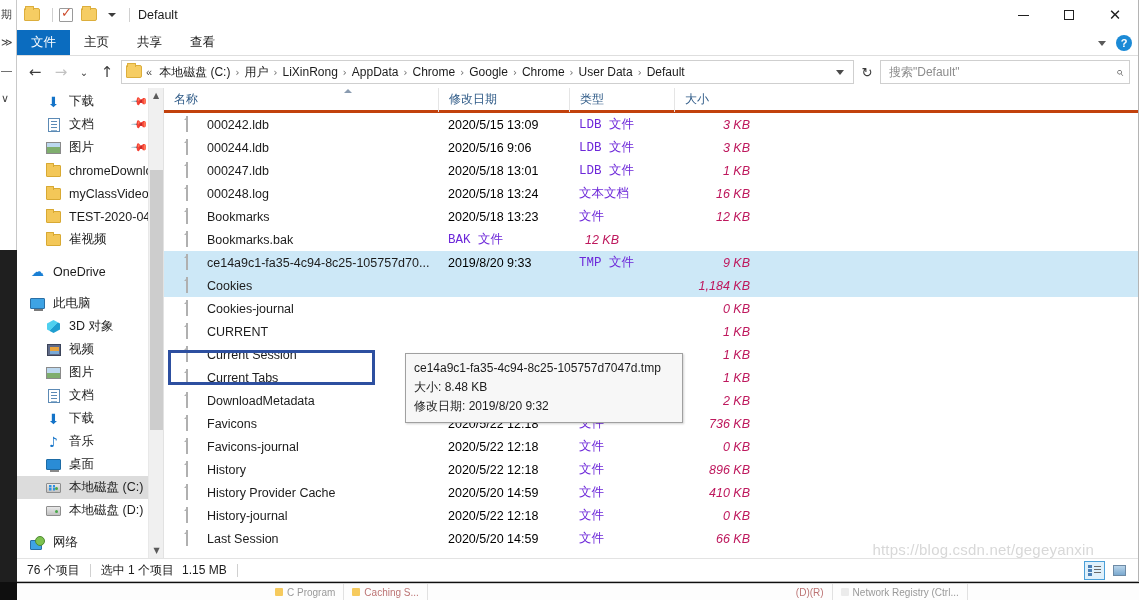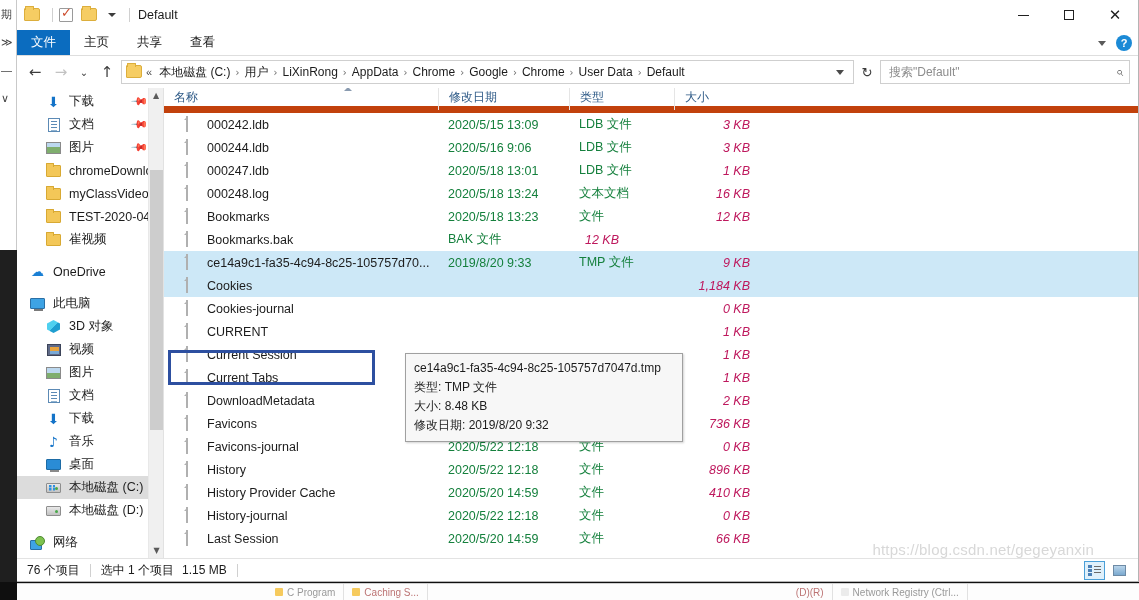--- a/index.html
+++ b/index.html
@@ -258,21 +258,21 @@
   #nav-scroll .sb-arrow.bottom { position: absolute; bottom: 0; width: 15px; }
   #nav-scroll .sb-thumb {
     position: absolute; left: 1px; top: 82px; width: 13px; height: 260px; background: #cdcdcd;
   }
 
   #pane-split { width: 1px; background: #e2e2e2; flex: 0 0 1px; }
 
   
   #listpane { flex: 1 1 auto; position: relative; overflow: hidden; background: #fff; }
   #colheader {
-    height: 25px; display: flex; align-items: center; border-bottom: 7px solid #c2410c;
+    height: 25px; display: flex; align-items: center; border-bottom: 3px solid #c2410c;
     background: #fff; position: relative;
   }
   .col {
     font-size: 12px; color: #2e5a87; padding-left: 10px; height: 25px;
     display: flex; align-items: center; position: relative;
   }
   .col + .col { border-left: 1px solid #e5e5e5; }
   .col-name { flex: 0 0 274px; }
   .col-date { flex: 0 0 131px; }
   .col-type { flex: 0 0 105px; }
@@ -284,22 +284,22 @@
   }
 
   #rows { position: absolute; left: 0; top: 25px; right: 0; bottom: 0; overflow: hidden; }
   .row {
     height: 23px; display: flex; align-items: center; font-size: 12.5px; color: #1c1c1c;
     position: relative;
   }
   .row.selected { background: #cde8f7; }
   .cell { display: flex; align-items: center; height: 23px; overflow: hidden; white-space: nowrap; }
   .cell-name { flex: 0 0 274px; padding-left: 22px; }
-  .cell-date { flex: 0 0 131px; padding-left: 10px; color: #15803d; }
-  .cell-type { flex: 0 0 105px; padding-left: 10px; color: #15803d; }
+  .cell-date { flex: 0 0 131px; padding-left: 10px; color: #000000; }
+  .cell-type { flex: 0 0 105px; padding-left: 10px; color: #6d28d9; font-family: Liberation Mono, monospace; }
   .cell-size { flex: 0 0 90px; padding-right: 14px; color: #be185d; justify-content: flex-end; font-style: italic; }
   .fileico { width: 13px; height: 15px; margin-right: 8px; flex: 0 0 13px; position: relative; }
   .ic-file {
     width: 12px; height: 15px; background: #fff; border: 1px solid #b0b0b0; position: relative;
   }
   .ic-file::after {
     content:""; position:absolute; right:-1px; top:-1px; border-width: 0 0 4px 4px;
     border-style: solid; border-color: transparent transparent #b0b0b0 transparent;
   }
   .ic-file.lined::before {
@@ -786,21 +786,20 @@
               </div>
             <div class="cell cell-date">2020/5/20 14:59</div>
             <div class="cell cell-type">文件</div>
             <div class="cell cell-size">66 KB</div>
           </div>
 
           <div id="annot-box"></div>
 
           <div id="tooltip">
             <div>ce14a9c1-fa35-4c94-8c25-105757d7047d.tmp</div>
-            <div>类型: TMP 文件</div>
             <div>大小: 8.48 KB</div>
             <div>修改日期: 2019/8/20 9:32</div>
           </div>
         </div>
 
         <div id="watermark">https://blog.csdn.net/gegeyanxin</div>
       </div>
     </div>
 
     <div id="statusbar">

